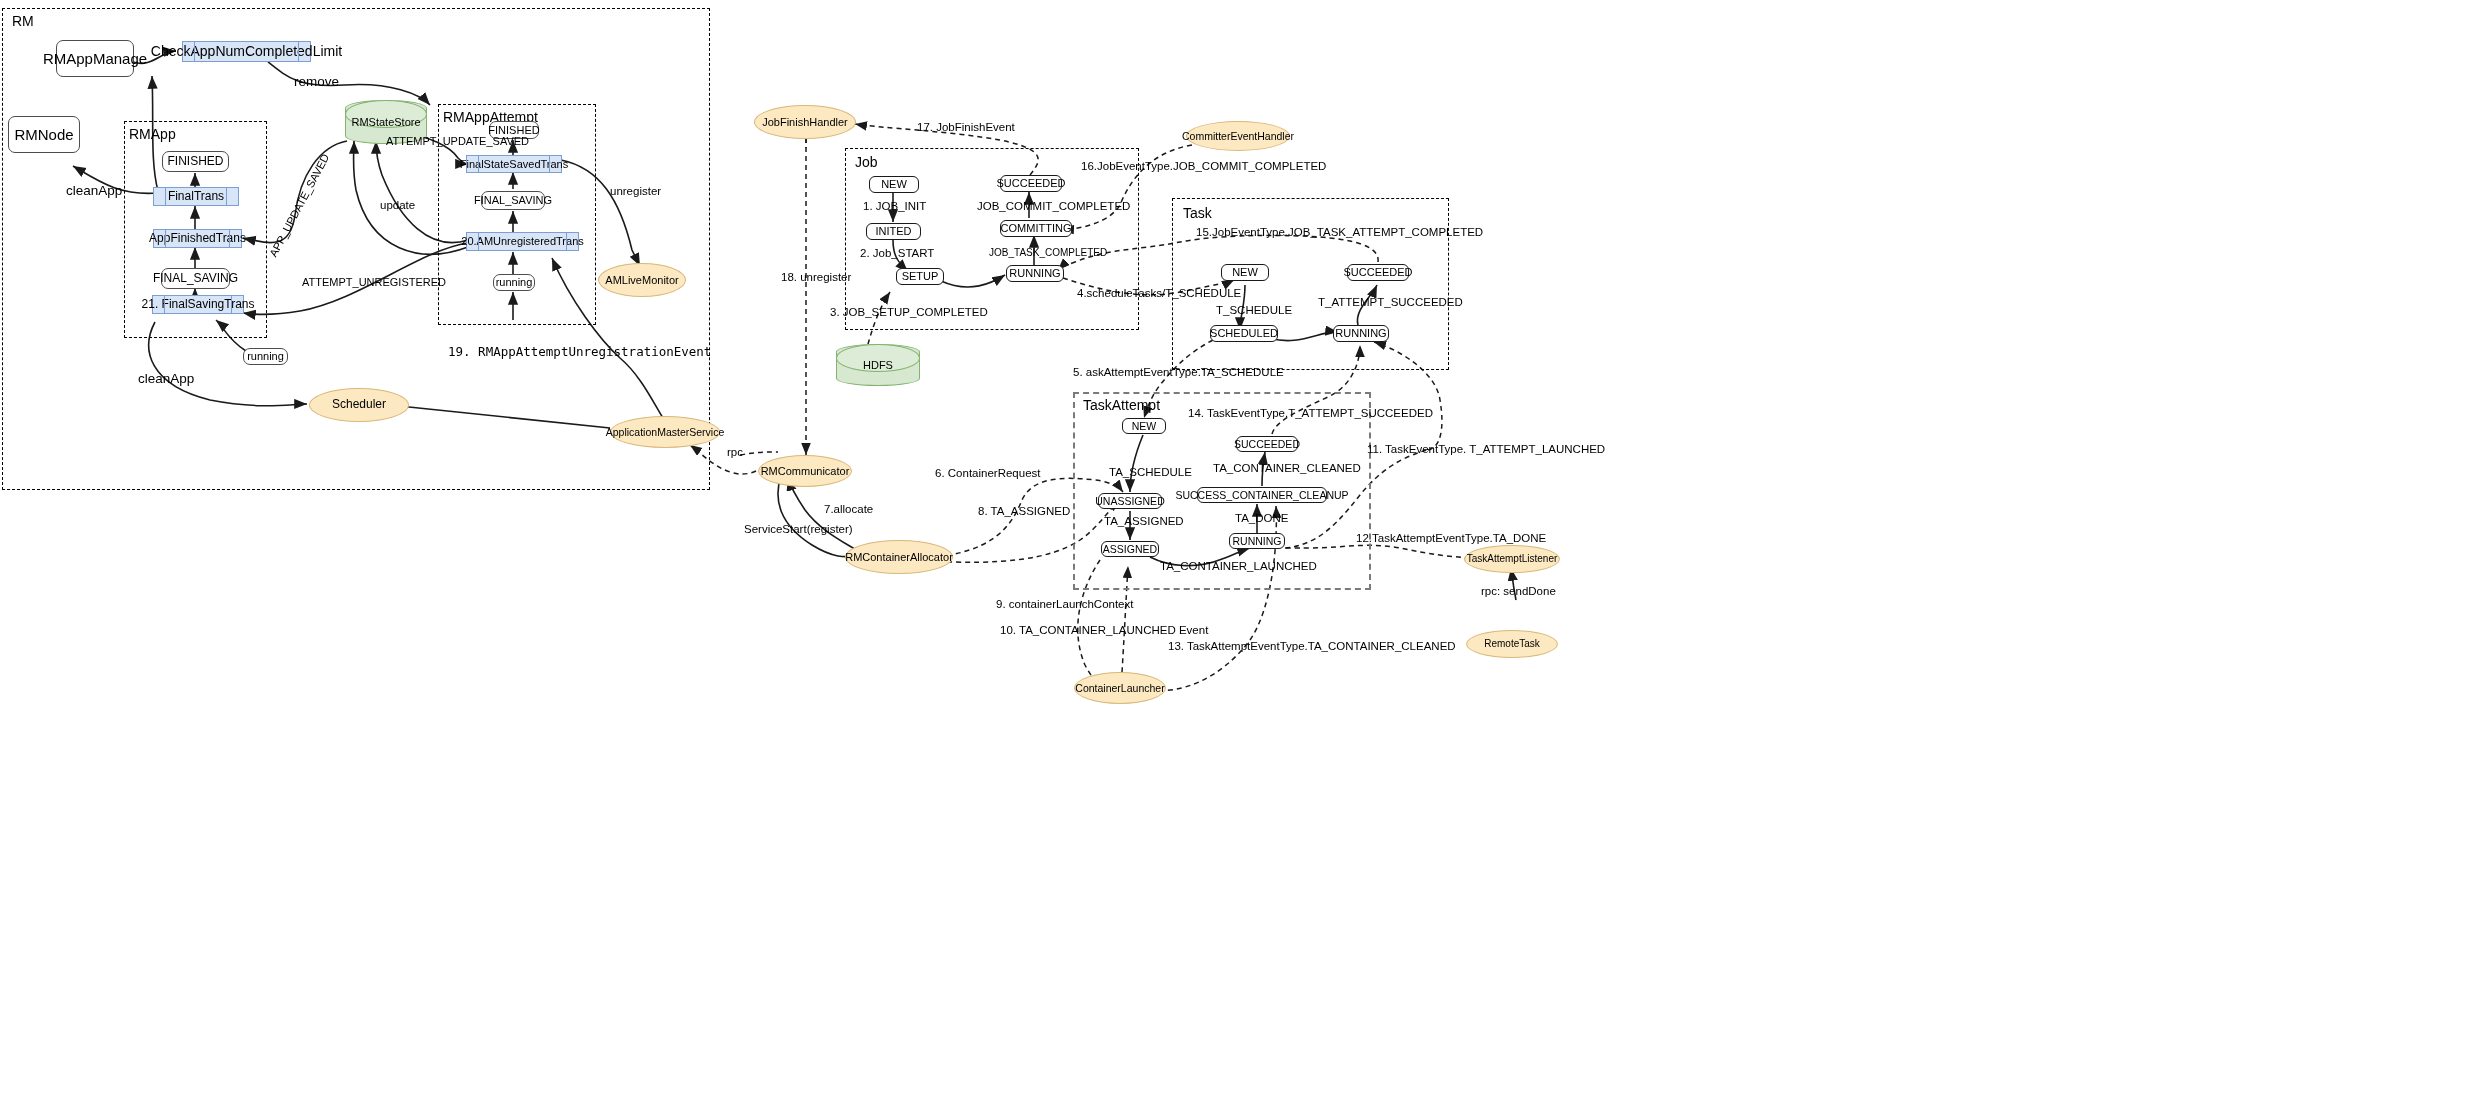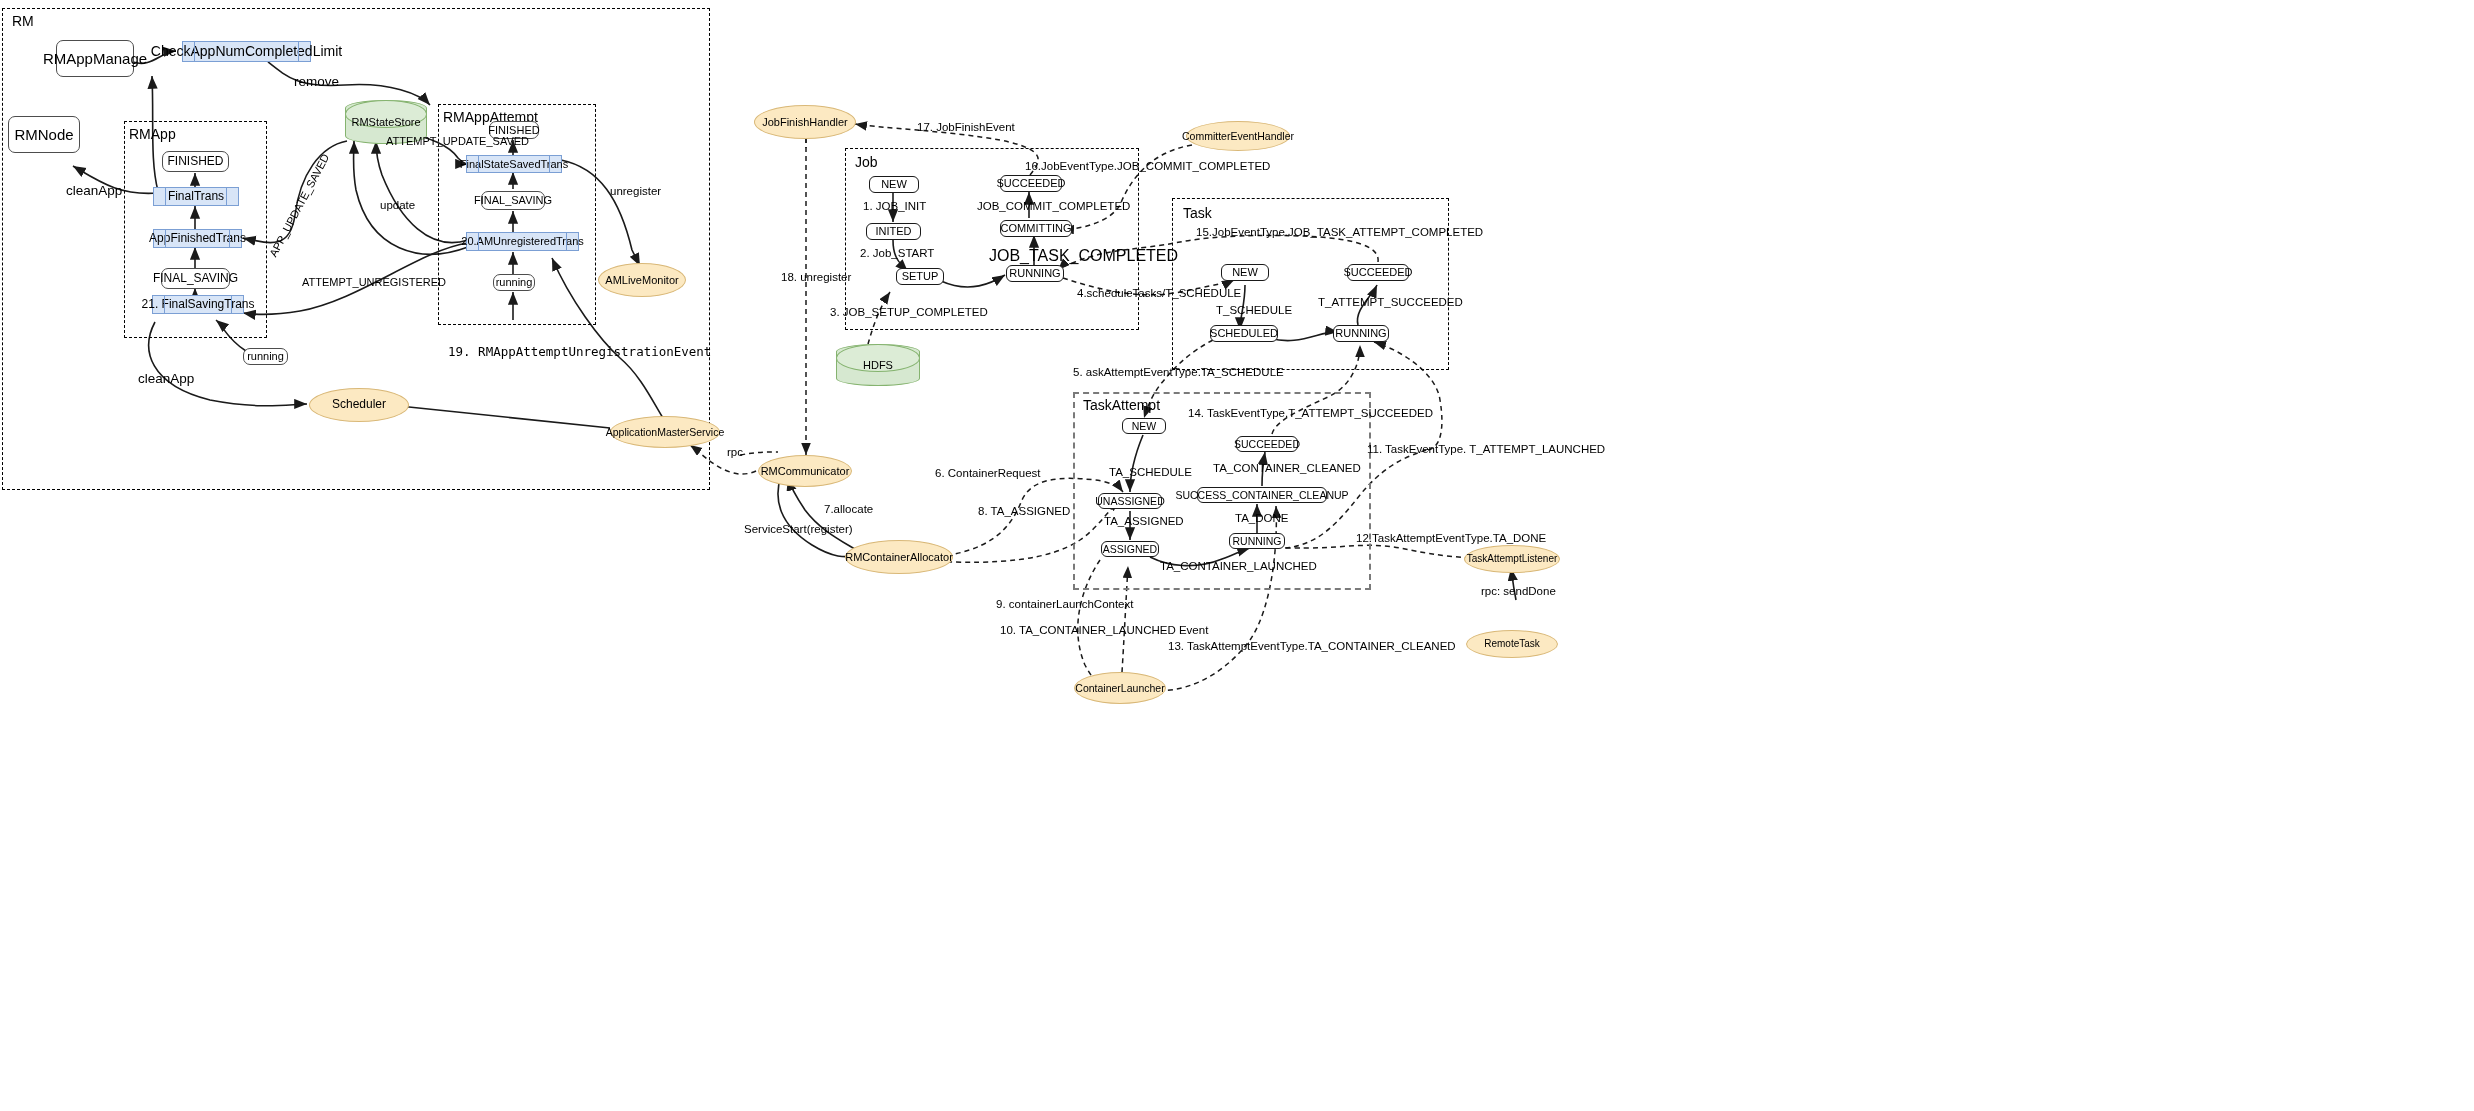--- a/index.html
+++ b/index.html
@@ -359,30 +359,30 @@
   <div class="elabel" style="left:824px; top:503px; font-size:11.5px;">7.allocate</div>
   <div class="elabel" style="left:935px; top:467px; font-size:11.5px;">6. ContainerRequest</div>
   <div class="elabel" style="left:978px; top:505px; font-size:11.5px;">8. TA_ASSIGNED</div>
   <div class="elabel" style="left:996px; top:598px; font-size:11.5px;">9. containerLaunchContext</div>
   <div class="elabel" style="left:1000px; top:624px; font-size:11.5px;">10. TA_CONTAINER_LAUNCHED Event</div>
   <div class="elabel" style="left:1168px; top:640px; font-size:11.5px;">13. TaskAttemptEventType.TA_CONTAINER_CLEANED</div>
   <div class="elabel" style="left:1367px; top:443px; font-size:11.5px;">11. TaskEventType. T_ATTEMPT_LAUNCHED</div>
   <div class="elabel" style="left:1356px; top:532px; font-size:11.5px;">12.TaskAttemptEventType.TA_DONE</div>
   <div class="elabel" style="left:1188px; top:407px; font-size:11.5px;">14. TaskEventType.T_ATTEMPT_SUCCEEDED</div>
   <div class="elabel" style="left:1196px; top:226px; font-size:11.5px;">15.JobEventType.JOB_TASK_ATTEMPT_COMPLETED</div>
-  <div class="elabel" style="left:1025px; top:160px; font-size:11.5px;">16.JobEventType.JOB_COMMIT_COMPLETED</div>
+  <div class="elabel" style="left:1081px; top:160px; font-size:11.5px;">16.JobEventType.JOB_COMMIT_COMPLETED</div>
   <div class="elabel" style="left:917px; top:121px; font-size:11.5px;">17. JobFinishEvent</div>
   <div class="elabel" style="left:781px; top:271px; font-size:11.5px;">18. unregister</div>
   <div class="elabel" style="left:863px; top:200px; font-size:11.5px;">1. JOB_INIT</div>
   <div class="elabel" style="left:860px; top:247px; font-size:11.5px;">2. Job_START</div>
   <div class="elabel" style="left:830px; top:306px; font-size:11.5px;">3. JOB_SETUP_COMPLETED</div>
   <div class="elabel" style="left:1077px; top:287px; font-size:11.5px;">4.scheduleTasks/T_SCHEDULE</div>
   <div class="elabel" style="left:1073px; top:366px; font-size:11.5px;">5. askAttemptEventType.TA_SCHEDULE</div>
   <div class="elabel" style="left:977px; top:200px; font-size:11.5px;">JOB_COMMIT_COMPLETED</div>
-  <div class="elabel" style="left:989px; top:247px; font-size:16px;text-align:center;">JOB_TASK_COMPLETED</div>
+  <div class="elabel" style="left:989px; top:247px; font-size:10px;text-align:center;">JOB_TASK_COMPLETED</div>
   <div class="elabel" style="left:1216px; top:304px; font-size:11.5px;">T_SCHEDULE</div>
   <div class="elabel" style="left:1318px; top:296px; font-size:11.5px;">T_ATTEMPT_SUCCEEDED</div>
   <div class="elabel" style="left:1109px; top:466px; font-size:11.5px;">TA_SCHEDULE</div>
   <div class="elabel" style="left:1104px; top:515px; font-size:11.5px;">TA_ASSIGNED</div>
   <div class="elabel" style="left:1160px; top:560px; font-size:11.5px;">TA_CONTAINER_LAUNCHED</div>
   <div class="elabel" style="left:1235px; top:512px; font-size:11.5px;">TA_DONE</div>
   <div class="elabel" style="left:1213px; top:462px; font-size:11.5px;">TA_CONTAINER_CLEANED</div>
   <div class="elabel" style="left:1481px; top:585px; font-size:11.5px;">rpc: sendDone</div>
 
 

